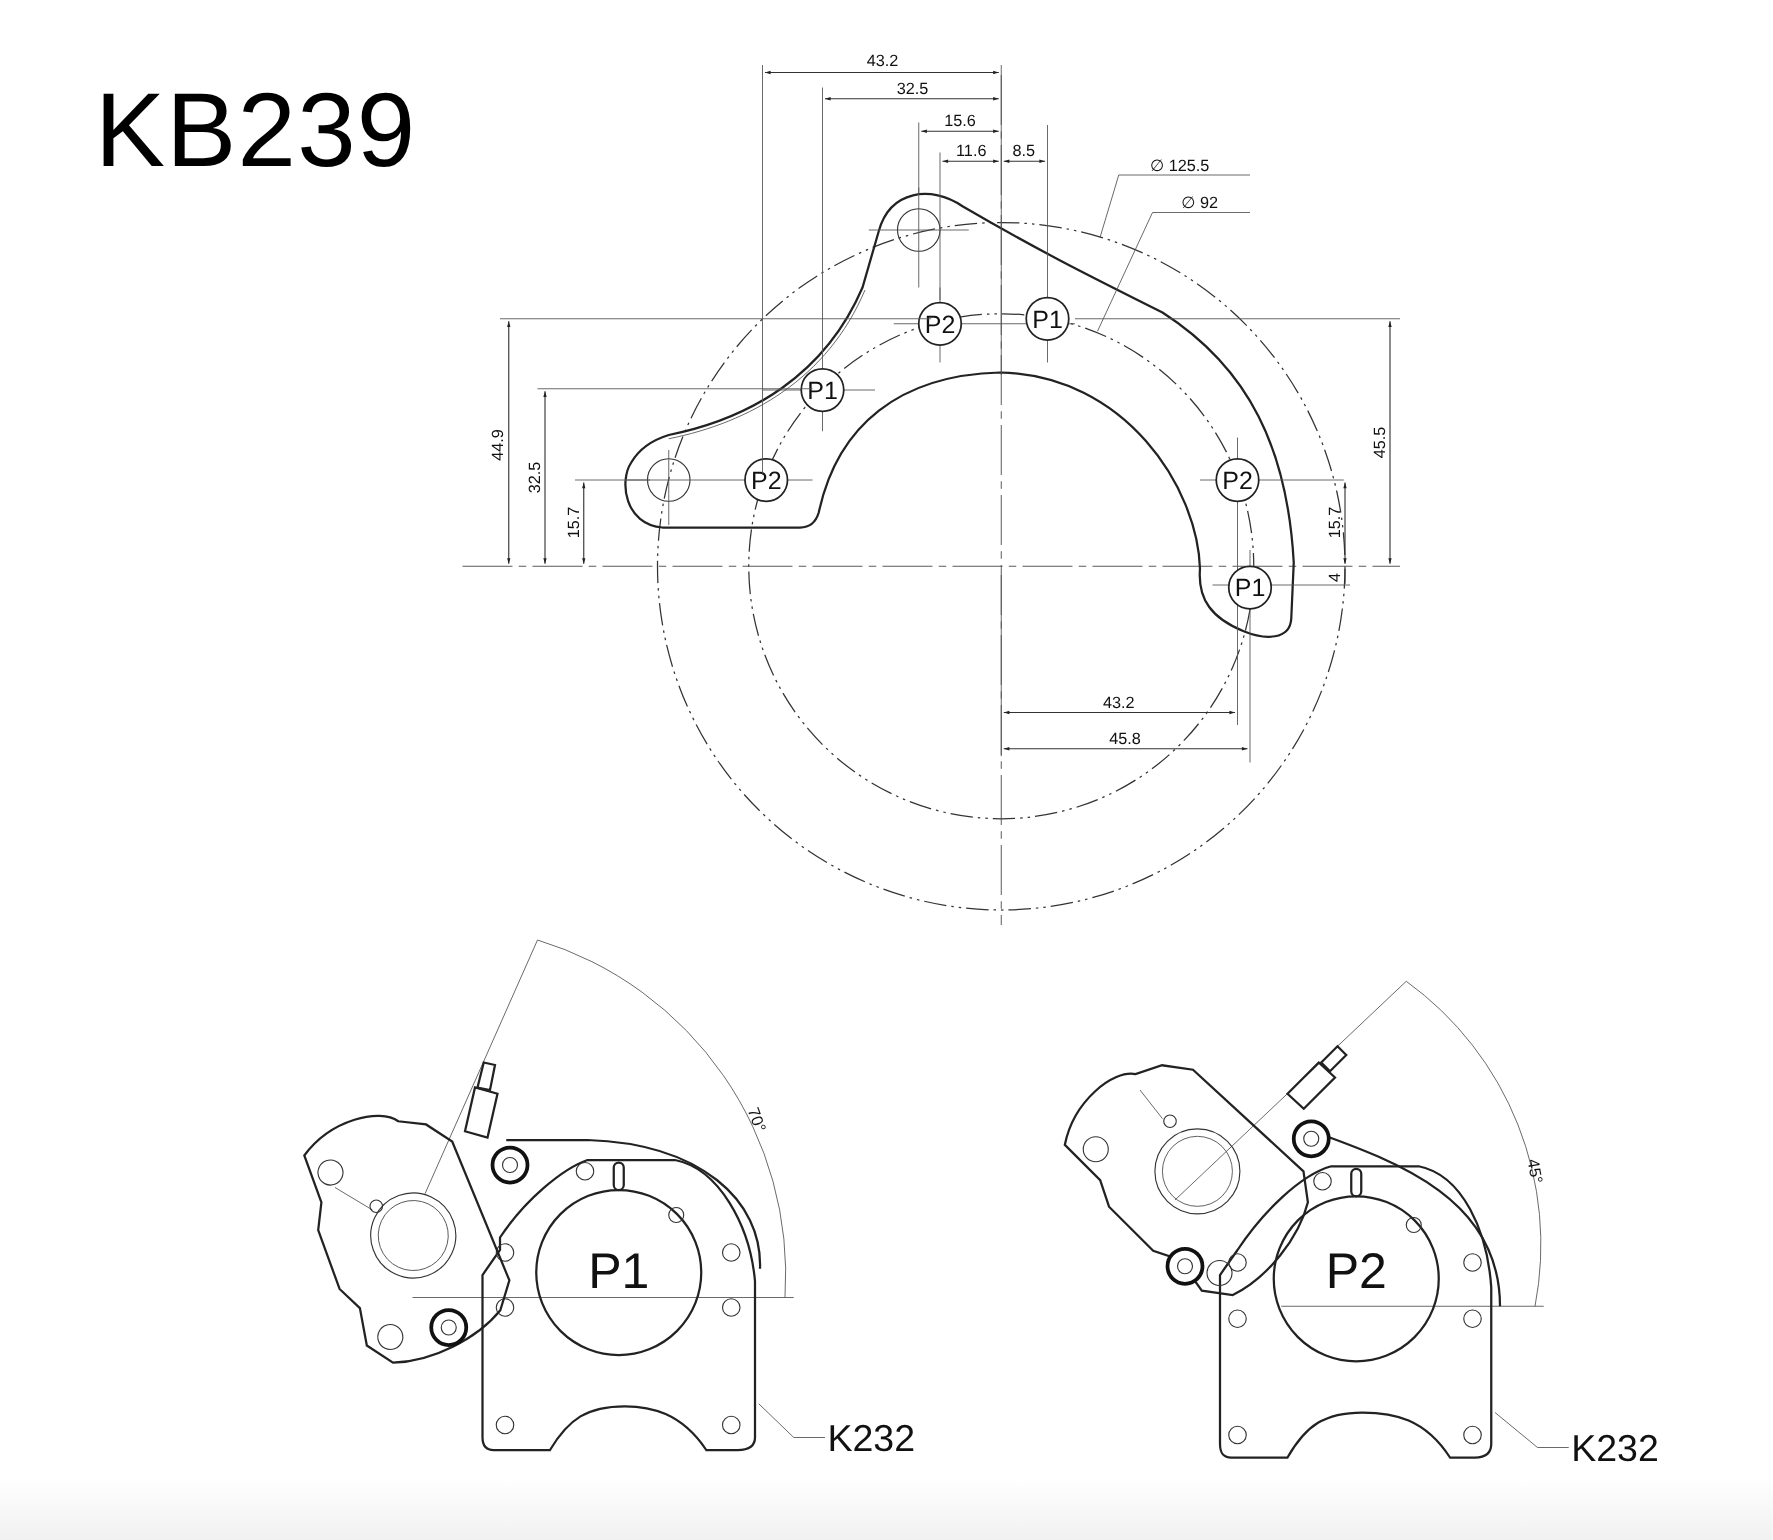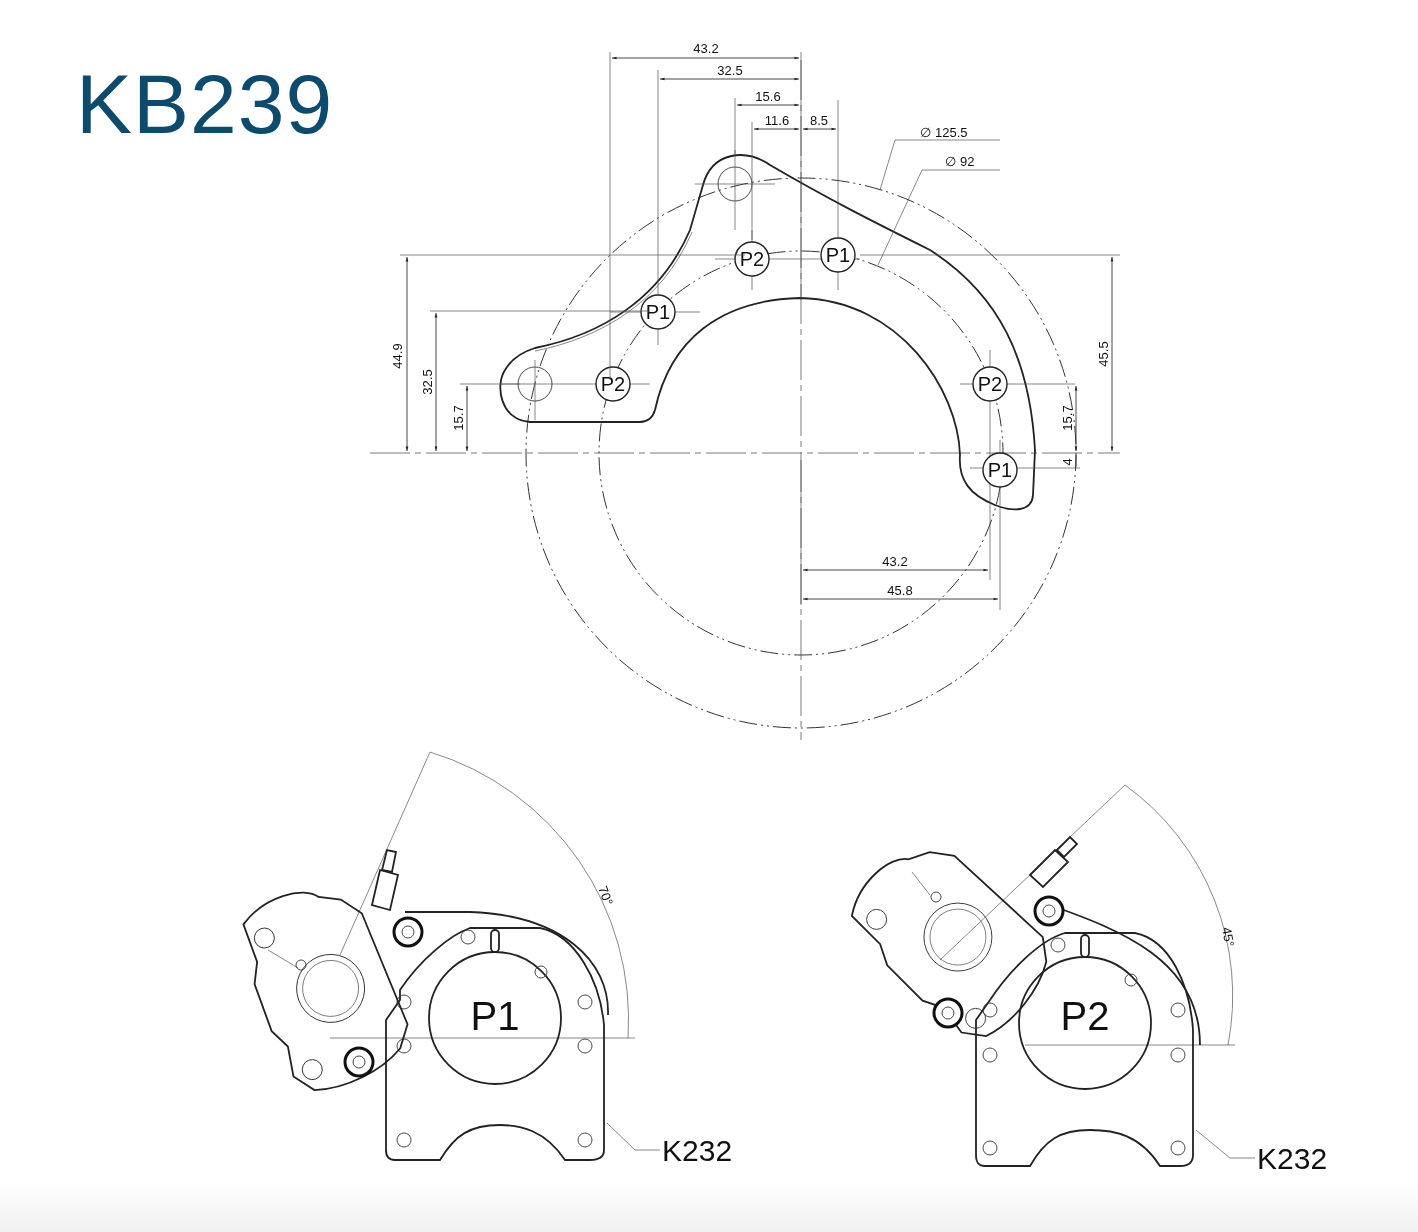--- a/index.html
+++ b/index.html
@@ -1,19 +1,19 @@
 <!DOCTYPE html>
 <html><head>
 <meta charset="utf-8">
 <style>
   html, body { margin:0; padding:0; background:#ffffff; }
   body { width:1418px; height:1232px; position:relative; overflow:hidden;
          font-family:"Liberation Sans", sans-serif; }
   #drawing { position:absolute; left:0; top:0; width:1418px; height:1232px; }
-  .title { position:absolute; left:76px; top:62px; font-size:84px; color:#0c4a6e;
+  .title { position:absolute; left:76px; top:62px; font-size:84px; color:#000000;
            font-family:"Liberation Sans", sans-serif; letter-spacing:1px; line-height:1; }
   .bottom-fade { position:absolute; left:0; bottom:0; width:1418px; height:50px;
            background:linear-gradient(#ffffff,#f1f1f1); }
   svg text { font-family:"Liberation Sans", sans-serif; fill:#111; }
   .dim { font-size:13px; }
   .ptag { font-size:20px; }
   .big { font-size:40px; }
   .lbl { font-size:30px; }
   .ln { stroke:#333; stroke-width:0.9; fill:none; }
   .thin { stroke:#555; stroke-width:0.7; fill:none; }

